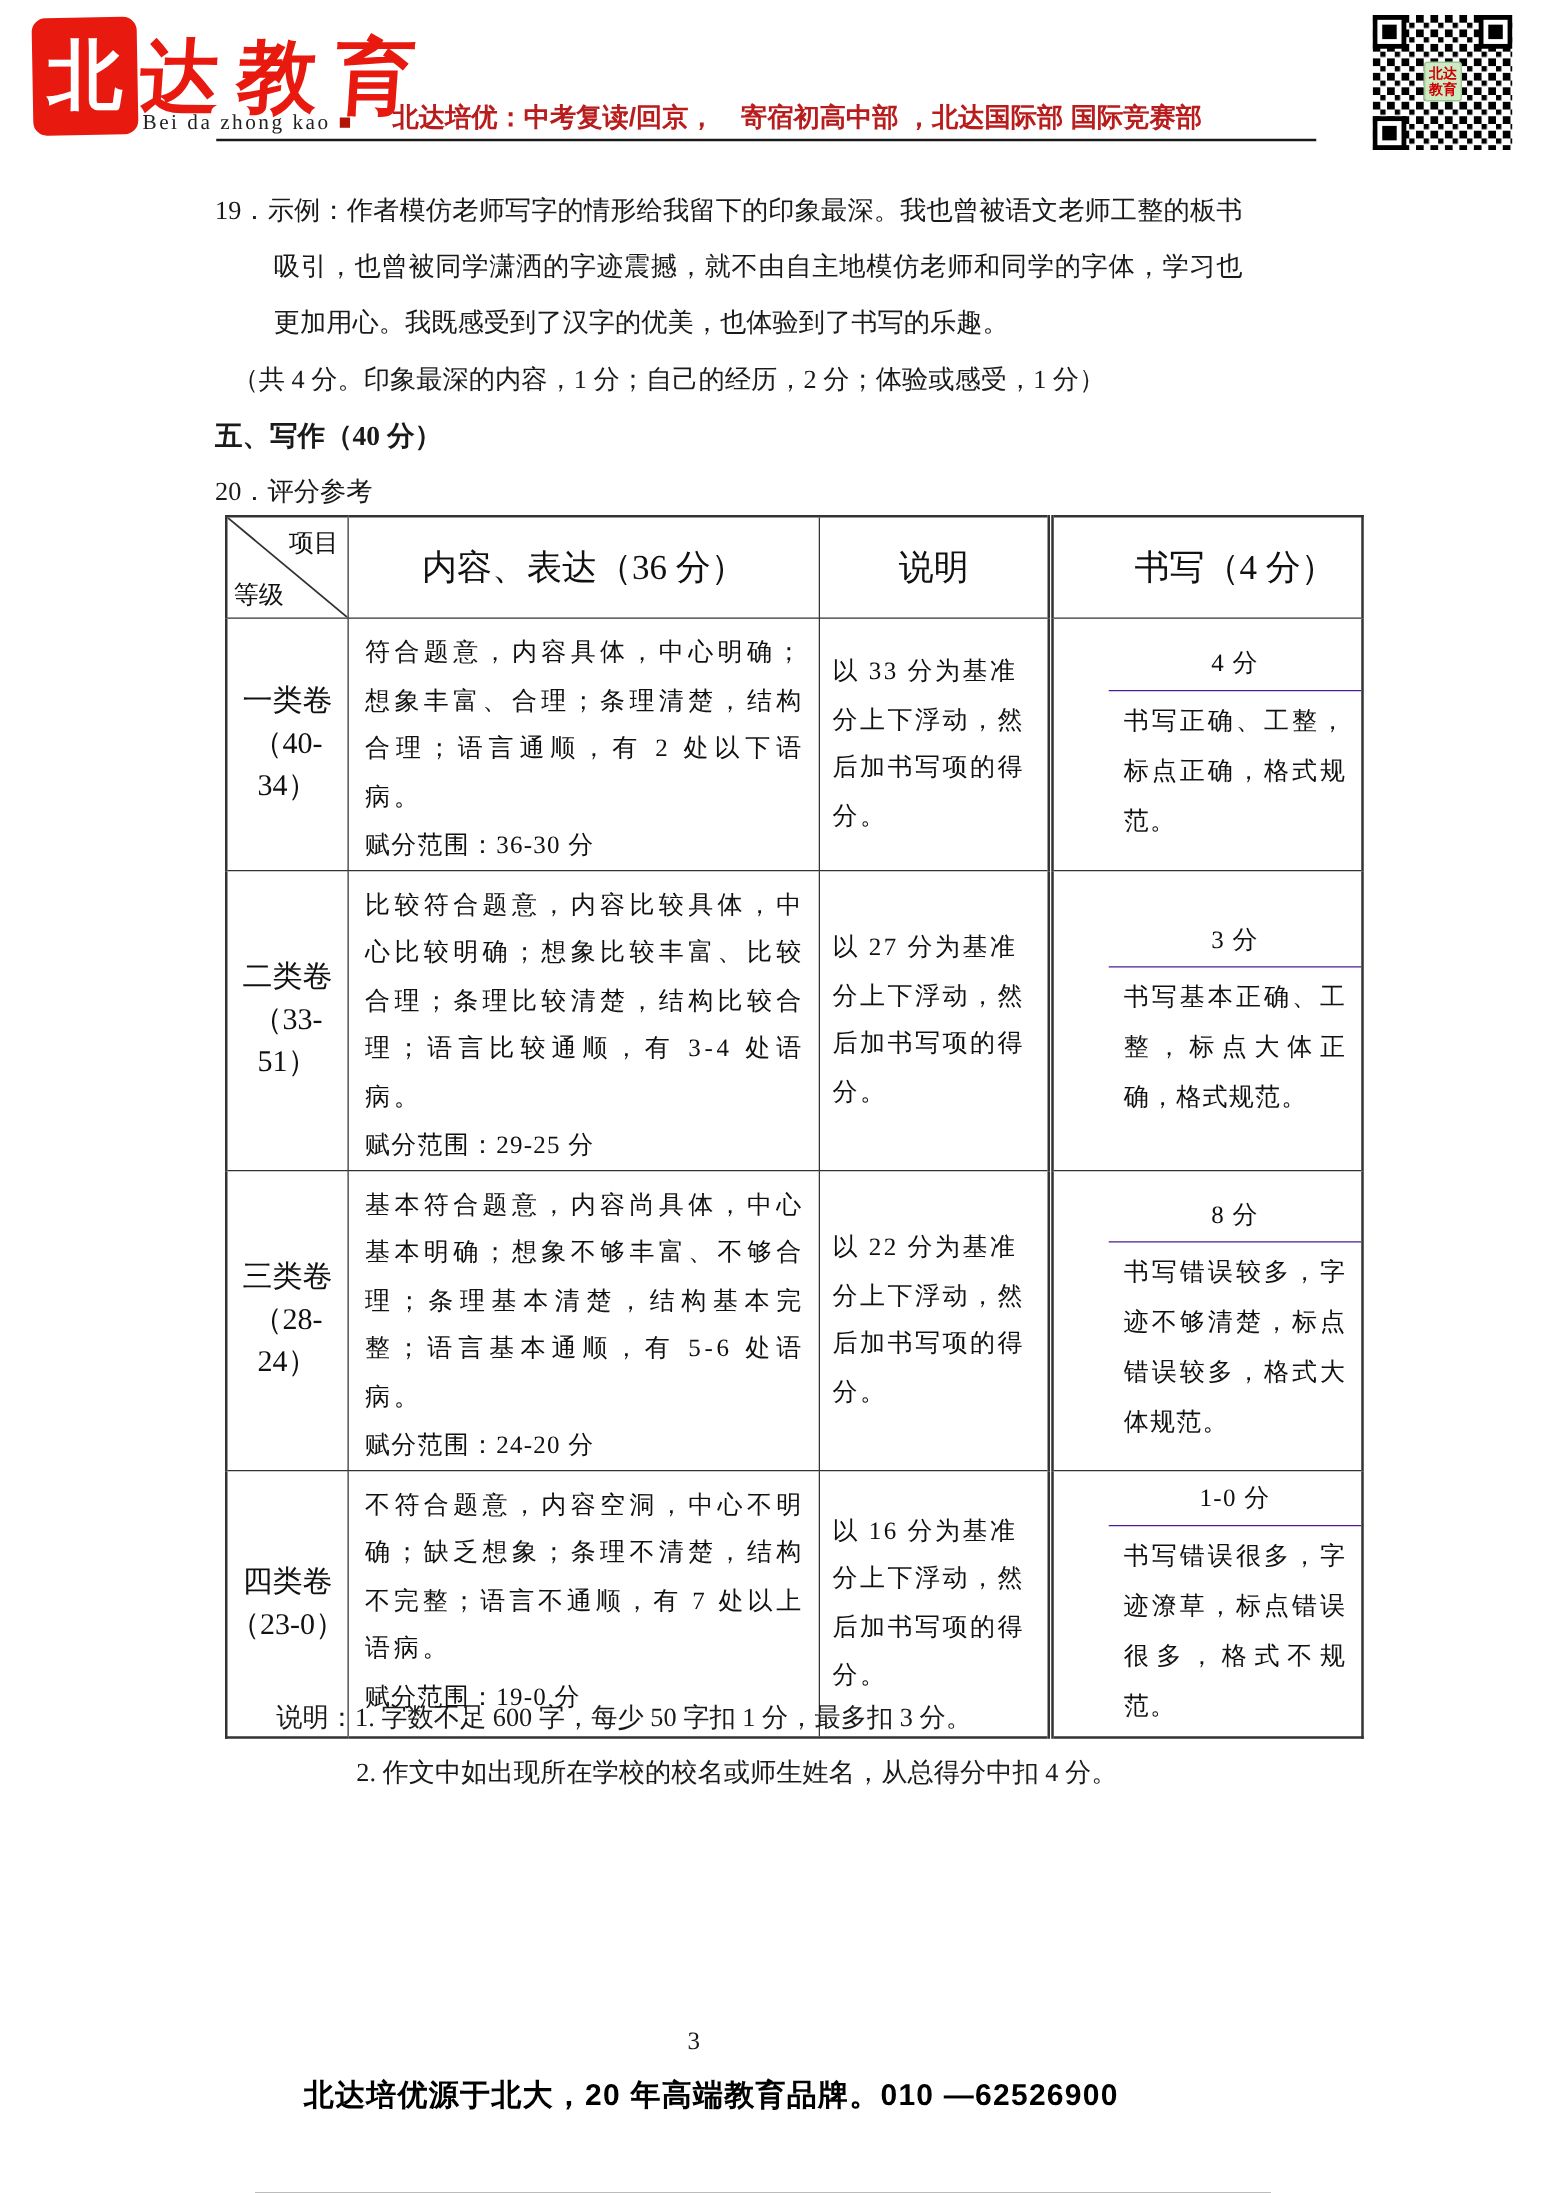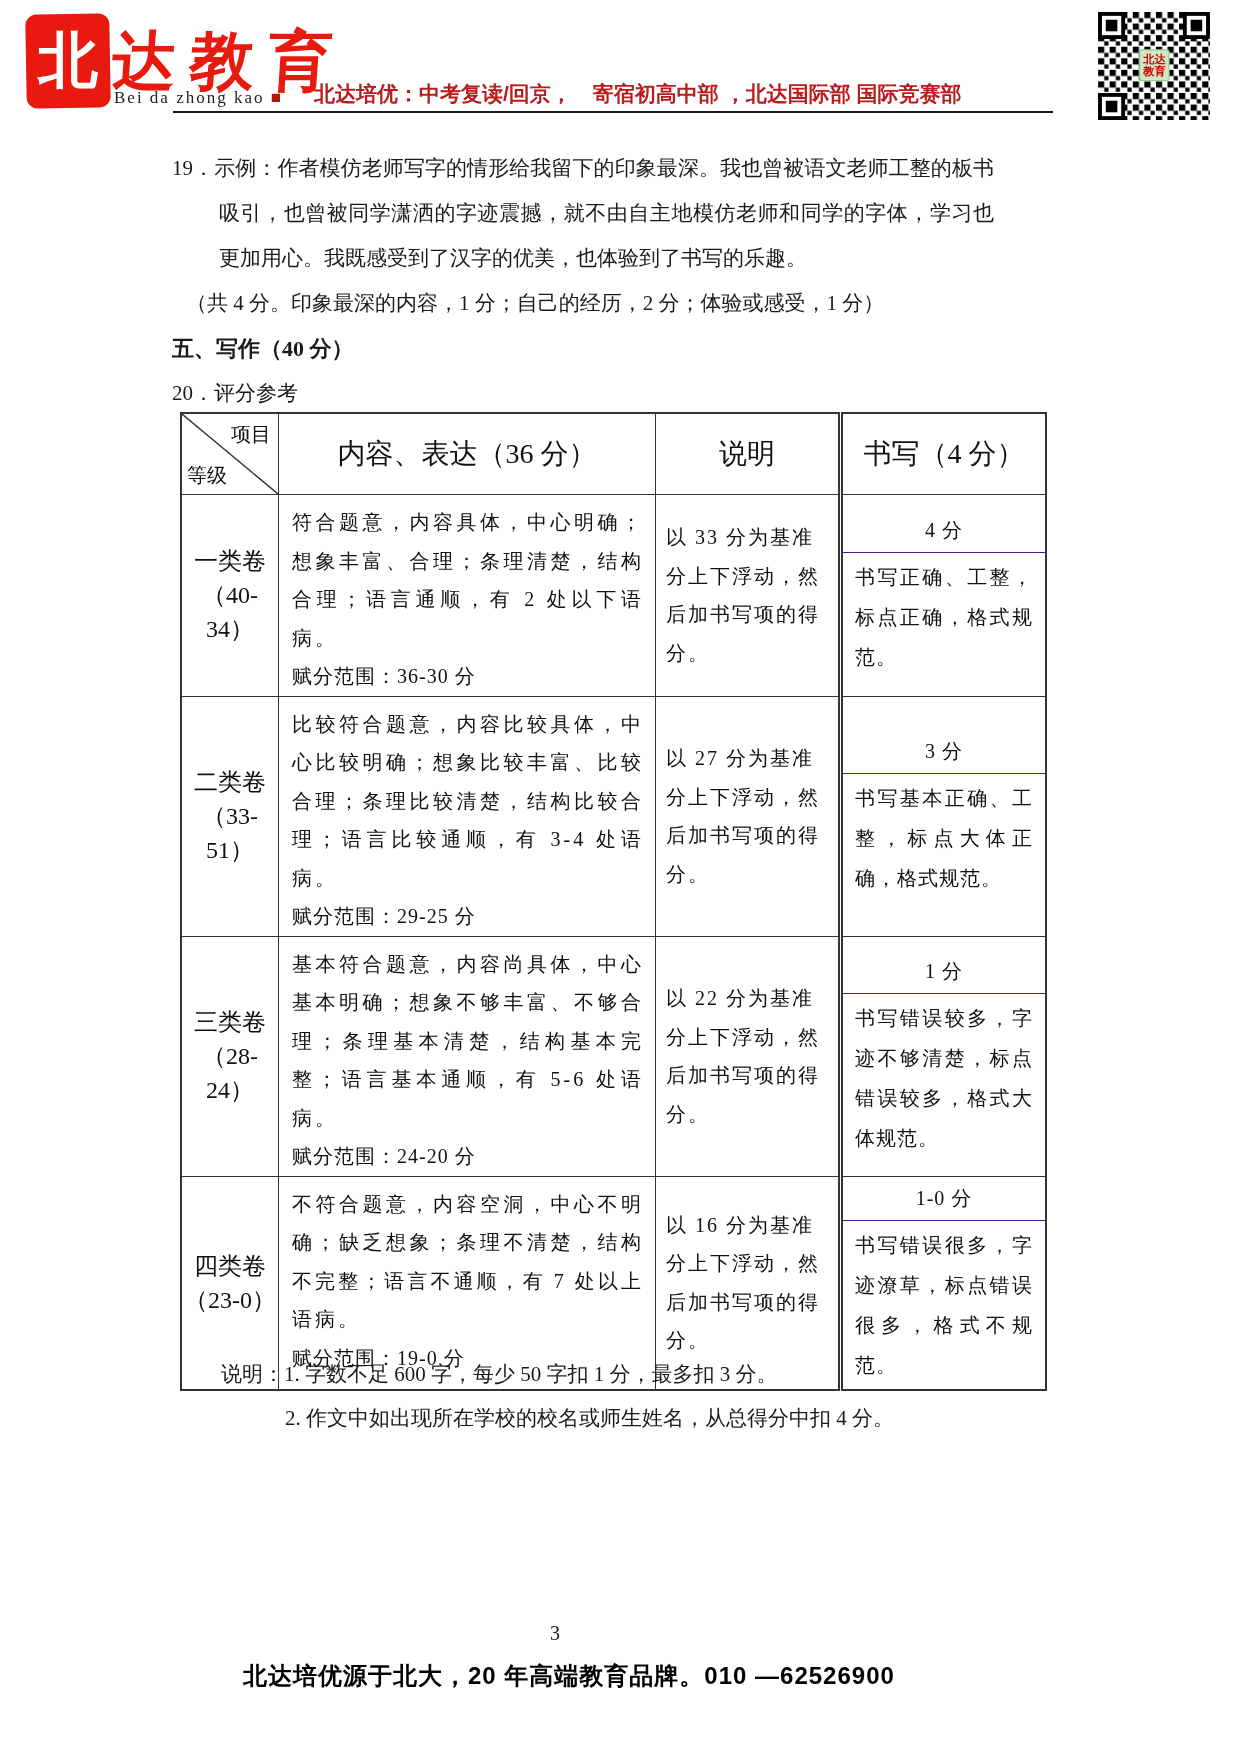--- a/index.html
+++ b/index.html
@@ -25,21 +25,21 @@
   .p19{padding-left:47px;text-indent:-47px;text-align:justify;}
   .scorenote{padding-left:14px;}
   .sec5{font-weight:bold;font-size:22px;}
   .item20{font-size:21px;}
 
   
   .rubric{position:absolute;left:180px;top:412px;border-collapse:collapse;table-layout:fixed;
           font-size:20px;color:#111;}
   .rubric td{border:1px solid #333;padding:0;vertical-align:middle;}
   .rubric tr>td:first-child{border-left:2px solid #333;}
-  .rubric tr>td:last-child{border-right:2px solid #333;}
+  .rubric tr>td:last-child{border-right:2px solid #333;padding-left:44px;}
   .rubric tr:first-child>td{border-top:2px solid #333;}
   .rubric tr:last-child>td{border-bottom:2px solid #333;}
   td.c1{width:96px;text-align:center;}
   td.c2{width:376px;vertical-align:top;}
   td.c3{width:182px;}
   td.c4{width:202px;border-left:5px double #333 !important;}
   .corner{position:relative;height:80px;}
   .corner svg{position:absolute;left:0;top:0;}
   .corner .tr{position:absolute;top:7px;right:7px;font-size:20px;}
   .corner .bl{position:absolute;bottom:5px;left:5px;font-size:20px;}
@@ -183,21 +183,21 @@
         <div class="desc">
           <span>基本符合题意，内容尚具体，中心基本明确；想象不够丰富、不够合理；条理基本清楚，结构基本完整；语言基本通顺，有 5-6 处语病。</span>
           <div class="range">赋分范围：24-20 分</div>
         </div>
       </td>
       <td class="c3">
             <div class="note">以 22 分为基准分上下浮动，然后加书写项的得分。</div>
           </td>
       <td class="c4">
         <div class="wcell">
-          <div class="wscore">1 分</div>
+          <div class="wscore">8 分</div>
           <div class="wdesc">书写错误较多，字迹不够清楚，标点错误较多，格式大体规范。</div>
         </div>
       </td>
     </tr>
 
     <tr class="r4">
       <td class="c1 grade">
         <div>四类卷</div>
         <div>（23-0）</div>
       </td>

